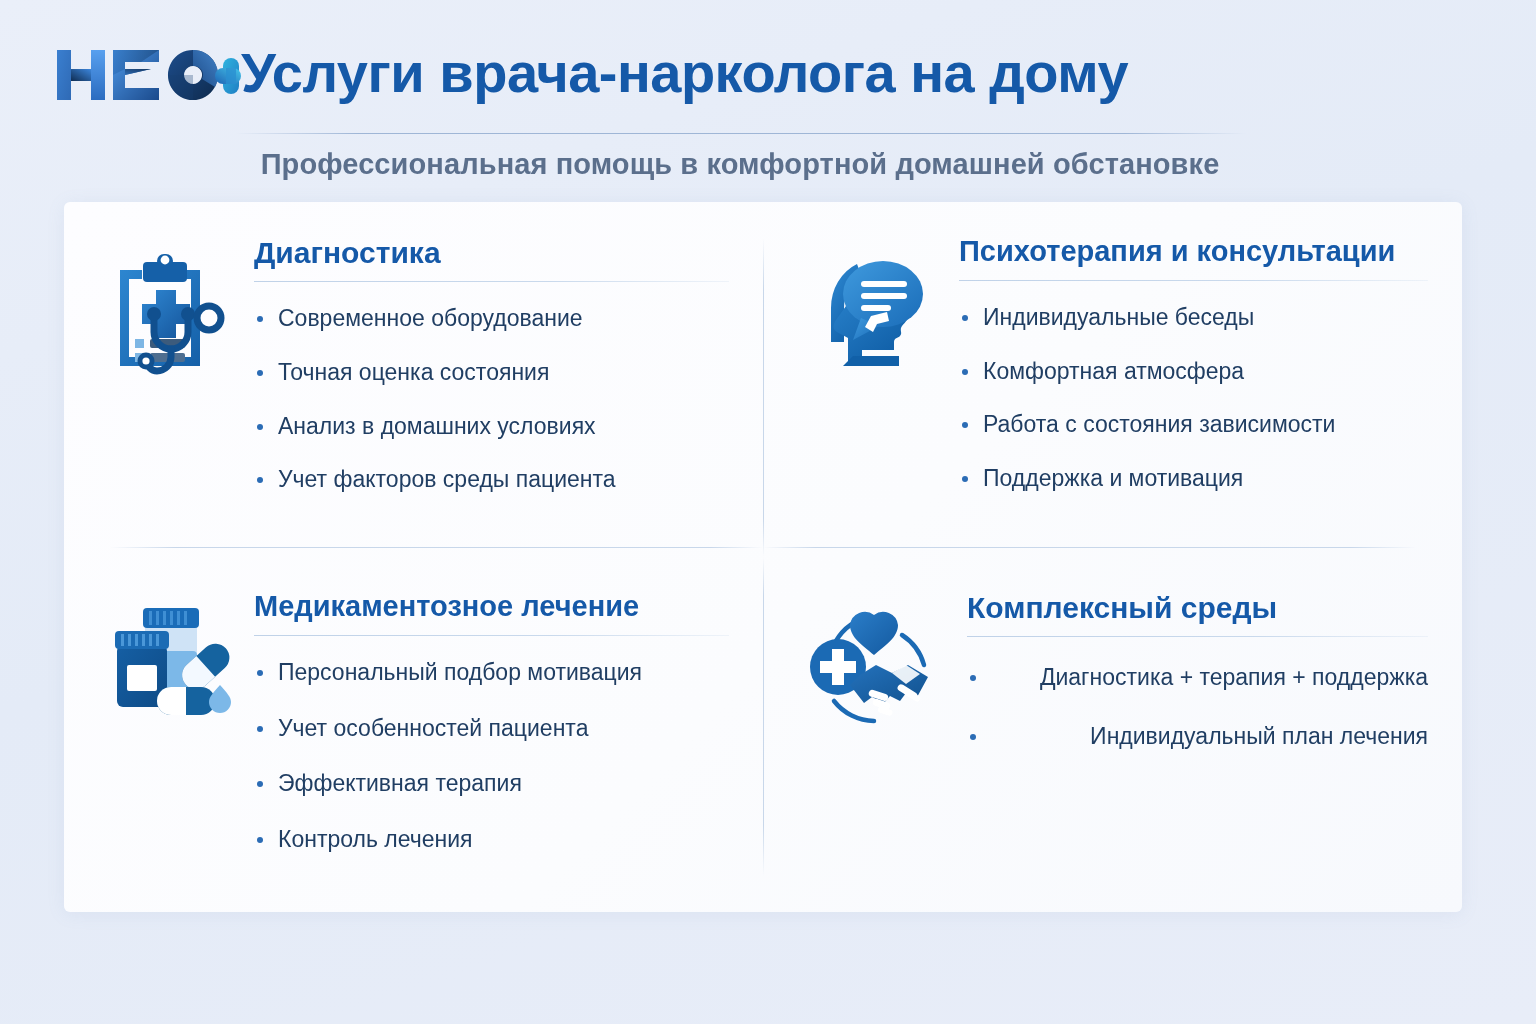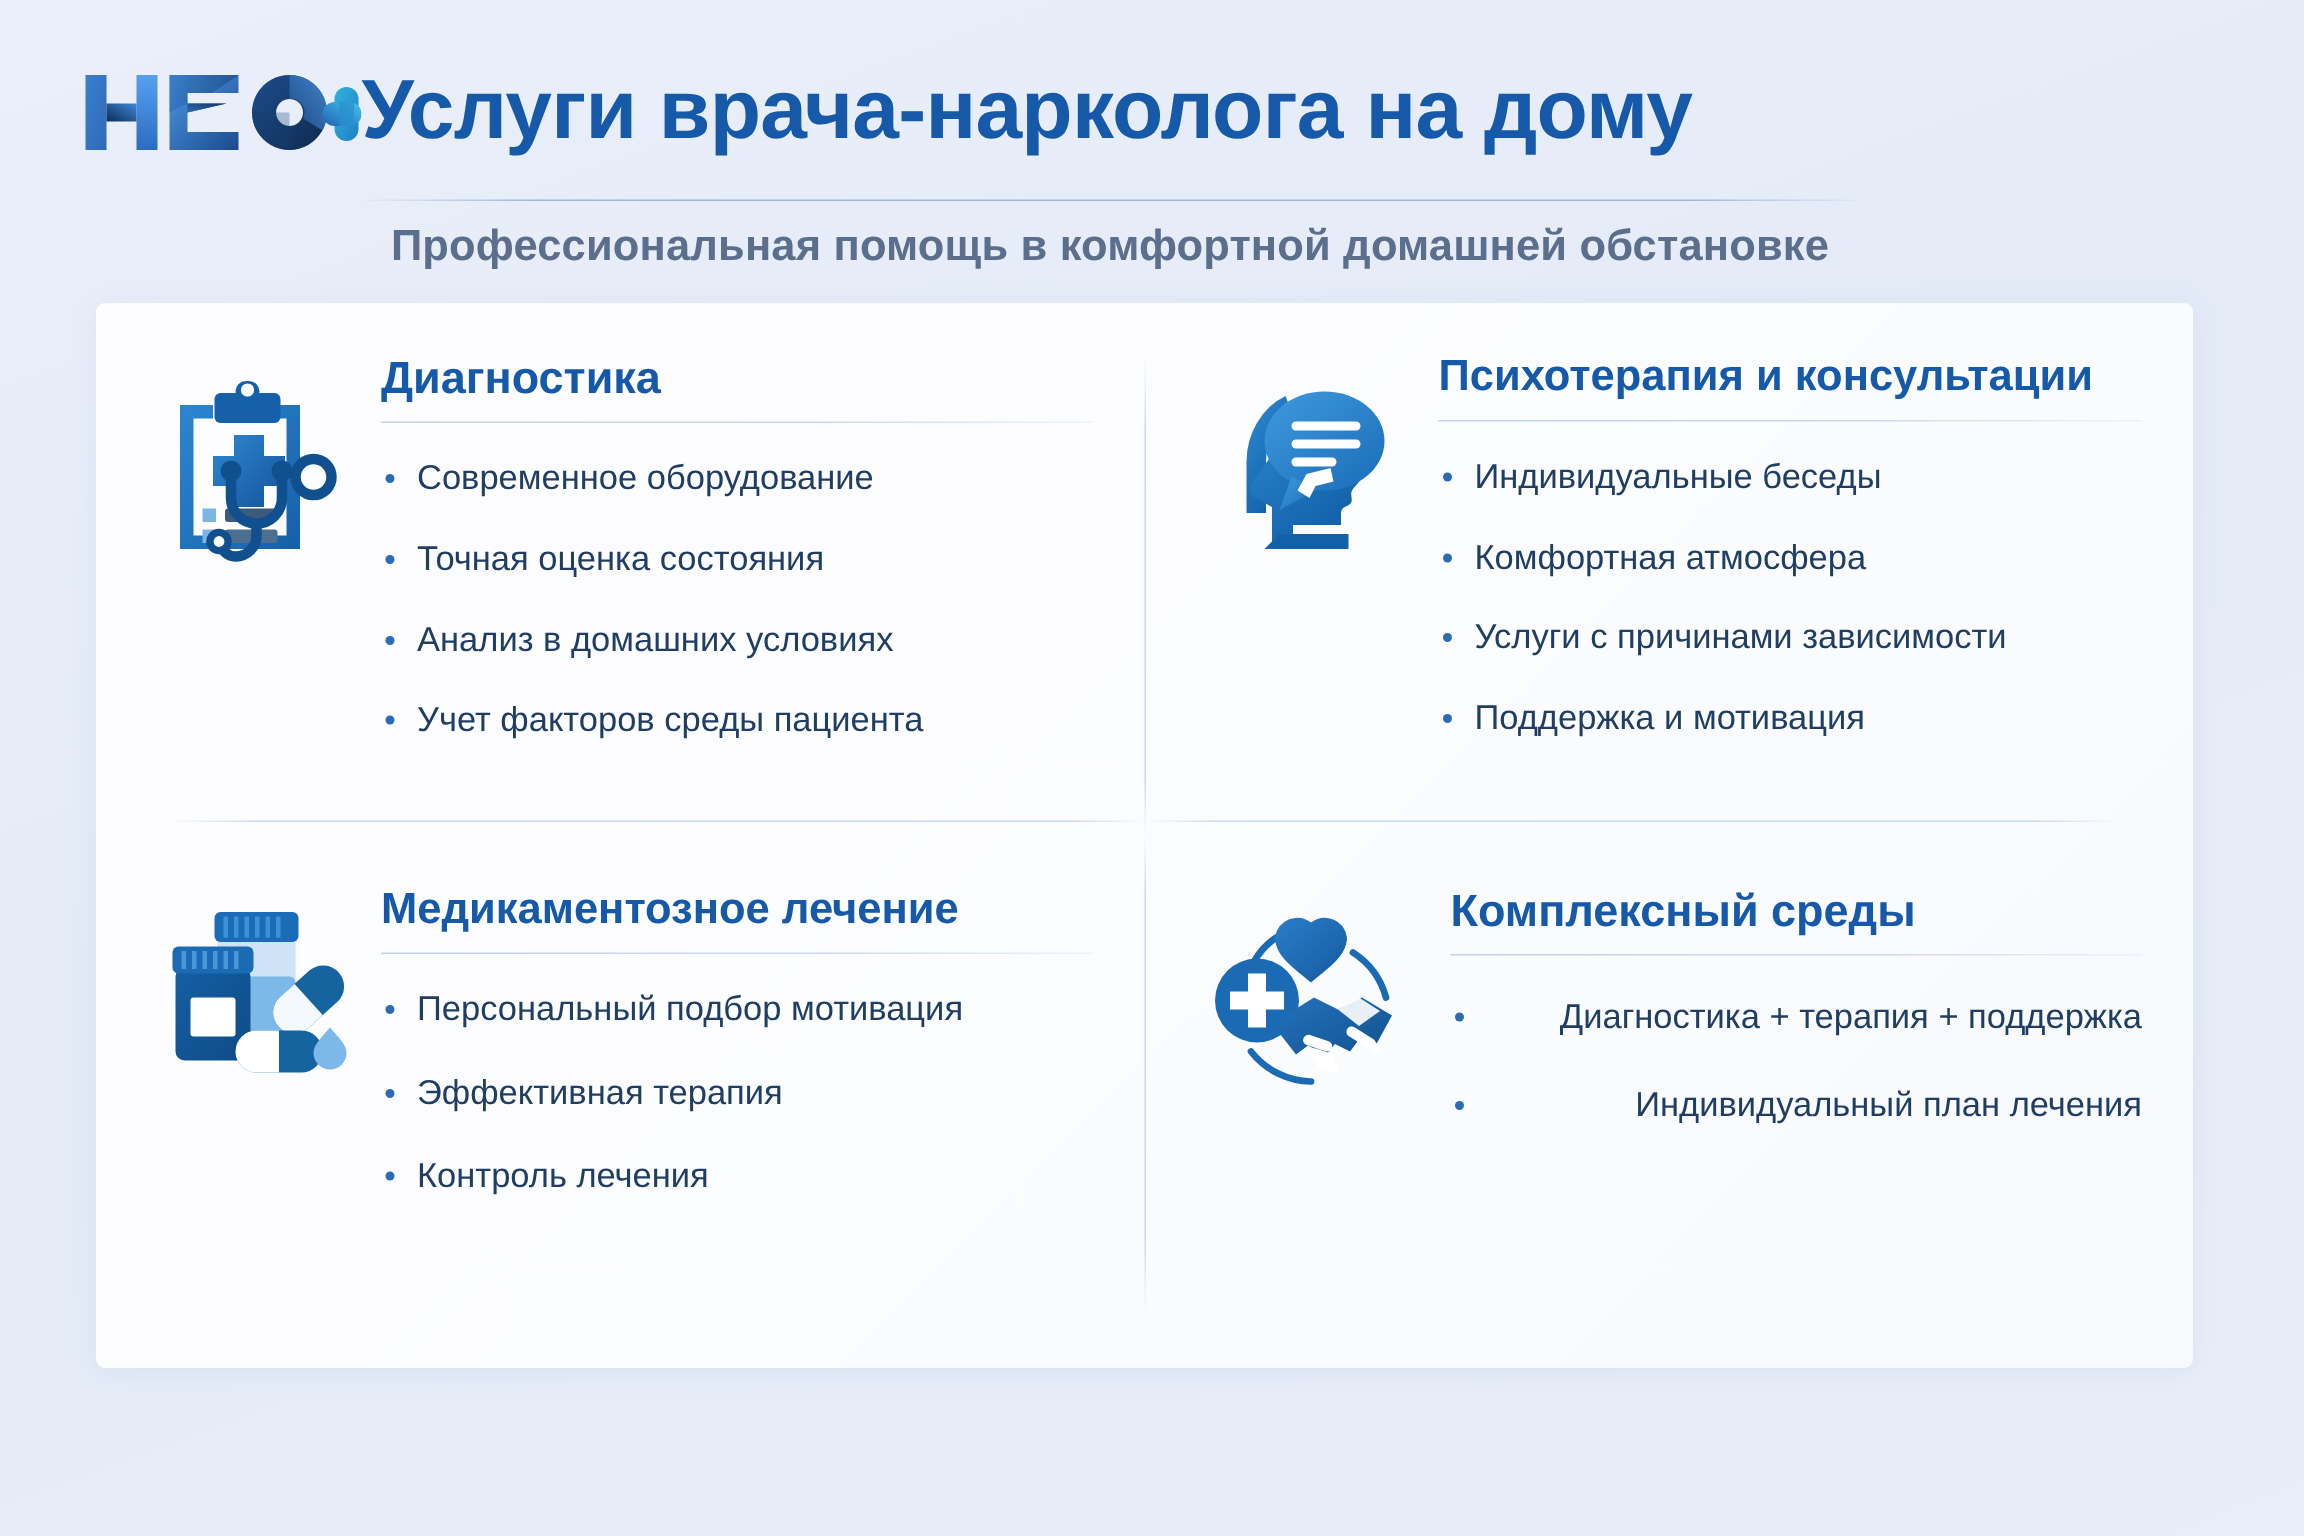--- a/index.html
+++ b/index.html
@@ -330,21 +330,21 @@
 
           <path d="M62 66 l16 -4 l2 9 l-12 3 l-4 8 l-8 -5 z" fill="#ffffff"></path>
         </svg>
       </div>
       <div class="card-body">
         <h2 class="card-title">Психотерапия и консультации</h2>
         <div class="title-rule"></div>
         <ul class="bullets">
           <li>Индивидуальные беседы</li>
           <li>Комфортная атмосфера</li>
-          <li>Услуги с причинами зависимости</li>
+          <li>Работа с состояния зависимости</li>
           <li>Поддержка и мотивация</li>
         </ul>
       </div>
     </section>
 
     <section class="card card-3">
       <div class="card-icon">
         <svg width="132" height="118" viewBox="0 0 132 118" aria-hidden="true">
           <defs>
             <linearGradient id="botA" x1="0" y1="0" x2="1" y2="1">
@@ -394,20 +394,21 @@
           <path d="M50 96 a14 14 0 0 1 14 -14 h15 v28 h-15 a14 14 0 0 1 -14 -14 z" fill="#ffffff"></path>
 
           <path d="M113 80 c7 8 11 12 11 17 a11 11 0 0 1 -22 0 c0 -5 4 -9 11 -17 z" fill="#7cb8e8"></path>
         </svg>
       </div>
       <div class="card-body">
         <h2 class="card-title">Медикаментозное лечение</h2>
         <div class="title-rule"></div>
         <ul class="bullets">
           <li>Персональный подбор мотивация</li>
+          <li>Учет особенностей пациента</li>
           <li>Эффективная терапия</li>
           <li>Контроль лечения</li>
         </ul>
       </div>
     </section>
 
     <section class="card card-4">
       <div class="card-icon">
         <svg width="136" height="122" viewBox="0 0 136 122" aria-hidden="true">
           <defs>

